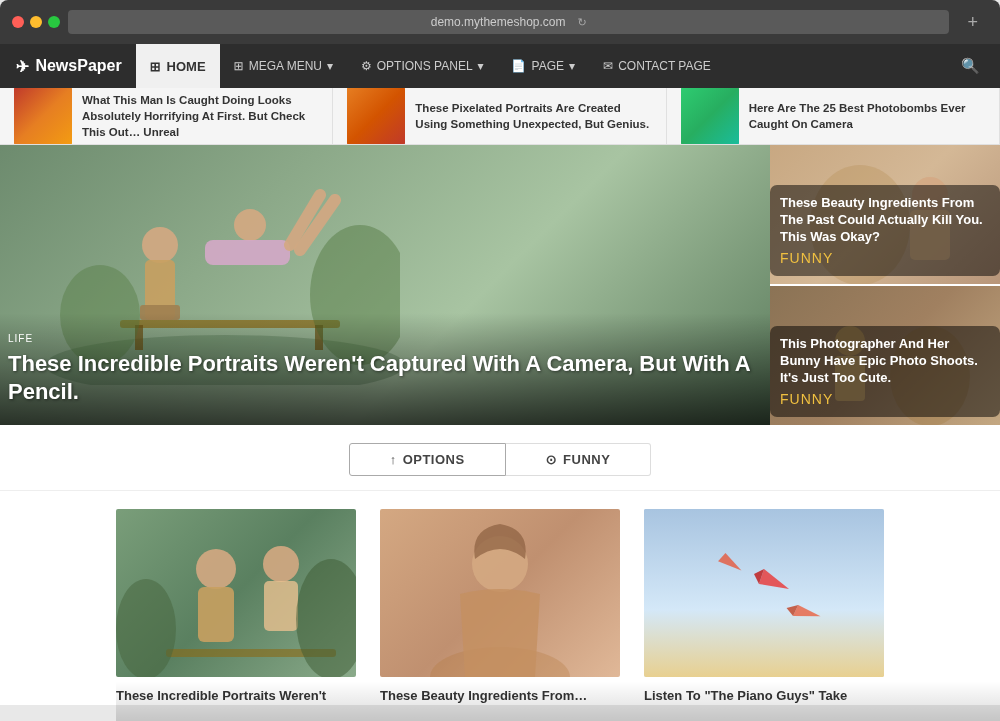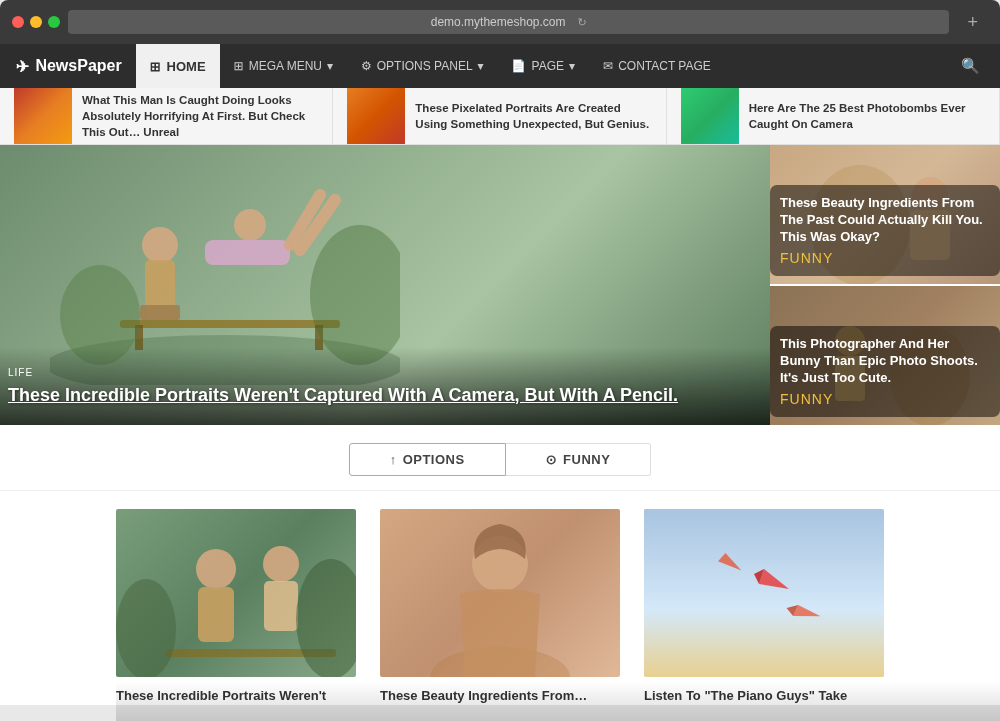--- a/index.html
+++ b/index.html
@@ -185,25 +185,24 @@
     }
     .hero-category {
       color: #fff;
       font-size: 10px;
       letter-spacing: 1px;
       margin-bottom: 6px;
       text-transform: uppercase;
     }
     .hero-title {
       color: white;
-      font-size: 18px;
+      font-size: 22px;
       font-weight: bold;
       line-height: 1.3;
       text-shadow: 1px 1px 3px rgba(0,0,0,0.5);
-      text-decoration: underline;
     }
 
     .hero-sidebar {
       width: 230px;
       display: flex;
       flex-direction: column;
     }
     .hero-side-item {
       flex: 1;
       position: relative;
@@ -448,21 +447,21 @@
         </div>
         <div class="hero-side-item">
           <div class="hero-side-bg-2">
             <svg width="230" height="139" viewBox="0 0 230 139" xmlns="http://www.w3.org/2000/svg">
               <circle cx="80" cy="55" r="15" fill="#c4a060" opacity="0.8"></circle>
               <rect x="65" y="70" width="30" height="45" rx="4" fill="#d4b070" opacity="0.8"></rect>
               <ellipse cx="160" cy="90" rx="40" ry="50" fill="rgba(160,120,60,0.3)"></ellipse>
             </svg>
           </div>
           <div class="hero-side-overlay">
-            <div class="hero-side-title">This Photographer And Her Bunny Than Epic Photo Shoots. It's Just Too Cute.</div>
+            <div class="hero-side-title">This Photographer And Her Bunny Have Epic Photo Shoots. It's Just Too Cute.</div>
             <div class="hero-side-category">FUNNY</div>
           </div>
         </div>
       </div>
     </div>
 
     <div class="tabs-section">
       <button class="tab-btn active">
         <span class="tab-icon">↑</span>
         <span>OPTIONS</span>

